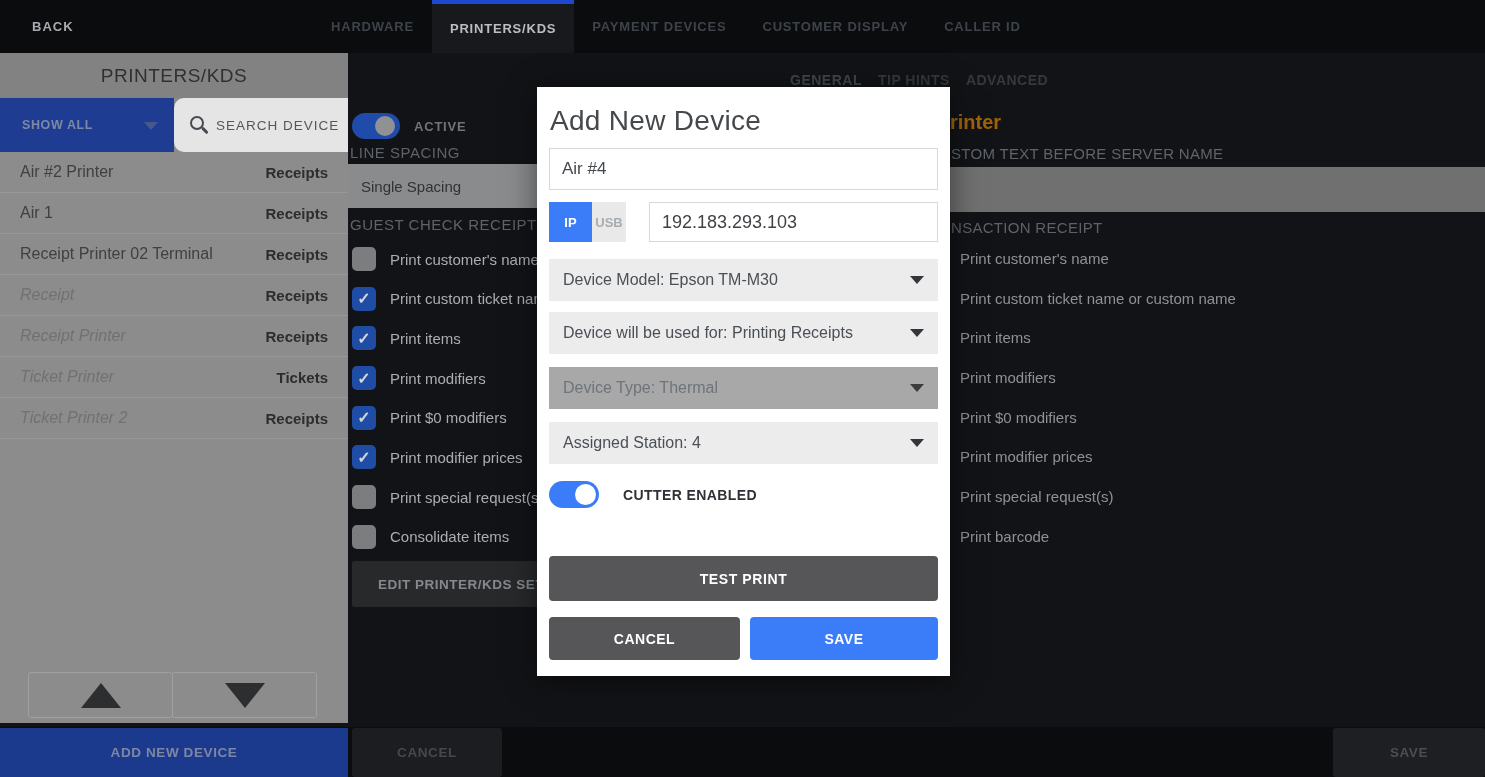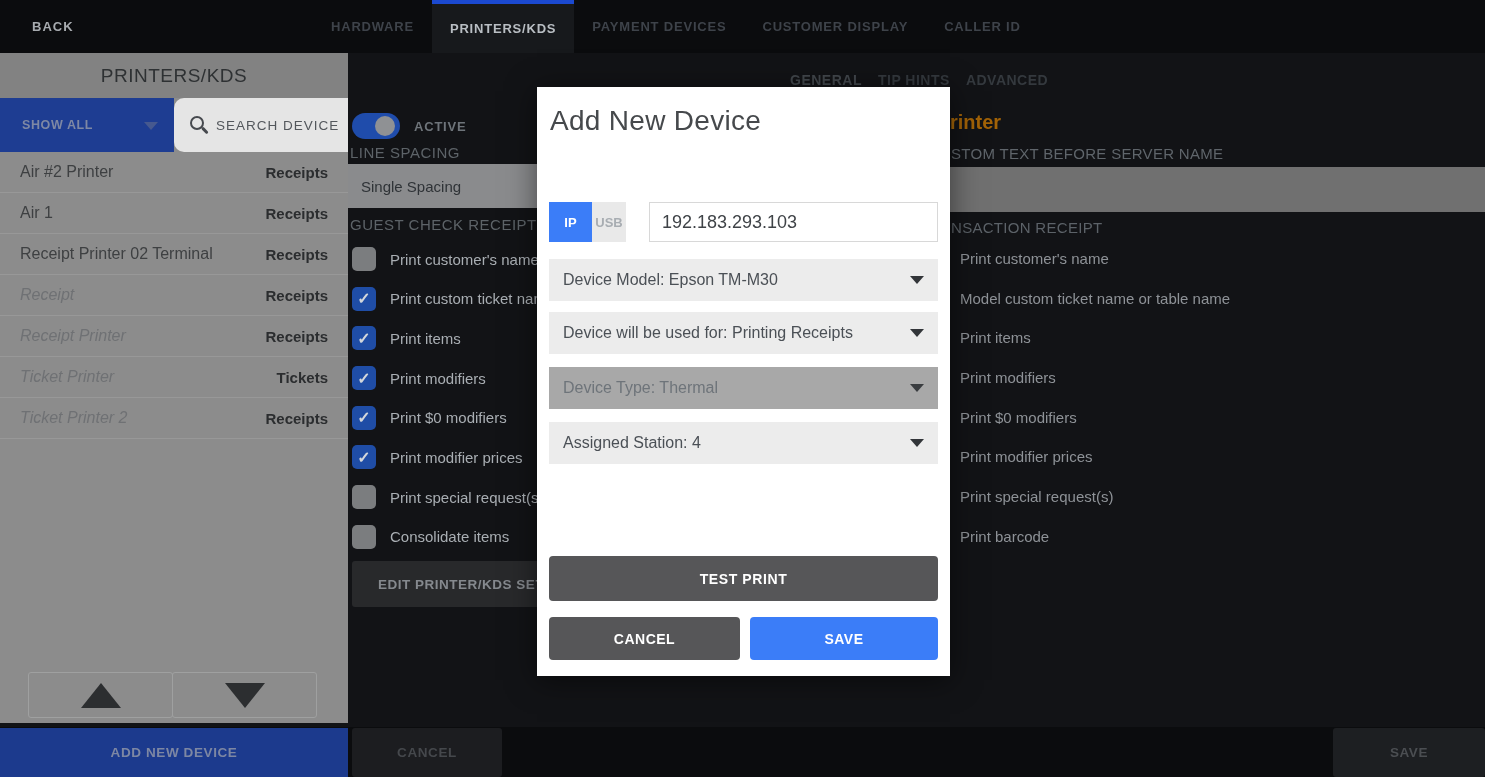--- a/index.html
+++ b/index.html
@@ -281,21 +281,21 @@
 
   <div class="device-title-frag">rinter</div>
   <div class="custom-text-frag">STOM TEXT BEFORE SERVER NAME</div>
   <div class="custom-text-bar"></div>
   <div class="transaction-header-frag">NSACTION RECEIPT</div>
 
   <div class="transaction-list">
 
       <div class="transaction-item">Print customer's name</div>
 
-      <div class="transaction-item">Model custom ticket name or table name</div>
+      <div class="transaction-item">Print custom ticket name or custom name</div>
 
       <div class="transaction-item">Print items</div>
 
       <div class="transaction-item">Print modifiers</div>
 
       <div class="transaction-item">Print $0 modifiers</div>
 
       <div class="transaction-item">Print modifier prices</div>
 
       <div class="transaction-item">Print special request(s)</div>
@@ -304,20 +304,21 @@
     </div>
 
   <div class="bottombar">
     <div class="bb-btn add-device-btn">ADD NEW DEVICE</div>
     <div class="bb-btn bb-cancel-btn">CANCEL</div>
     <div class="bb-btn bb-save-btn">SAVE</div>
   </div>
 
   <div class="modal">
     <div class="modal-title">Add New Device</div>
+    <input class="name-input" type="text" value="Air #4" style="">
     <div class="ip-btn">IP</div>
     <div class="usb-btn">USB</div>
     <input class="ip-input" type="text" value="192.183.293.103" style="">
 
     <div>
 
         <div class="dd" style="top: 172px;">
           <span>Device Model: Epson TM-M30</span>
           <span class="dd-arrow-icon"></span>
         </div>
@@ -331,19 +332,25 @@
           <span>Device Type: Thermal</span>
           <span class="dd-arrow-icon"></span>
         </div>
 
         <div class="dd" style="top: 335px;">
           <span>Assigned Station: 4</span>
           <span class="dd-arrow-icon"></span>
         </div>
       </div>
 
+    <div class="cutter-row">
+      <div class="cutter-toggle">
+        <span class="knob"></span>
+      </div>
+      <span class="cutter-label">CUTTER ENABLED</span>
+    </div>
 
     <div class="test-print-btn">TEST PRINT</div>
     <div class="modal-cancel-btn">CANCEL</div>
     <div class="modal-save-btn">SAVE</div>
   </div>
 
 </div>
 
 </body></html>

